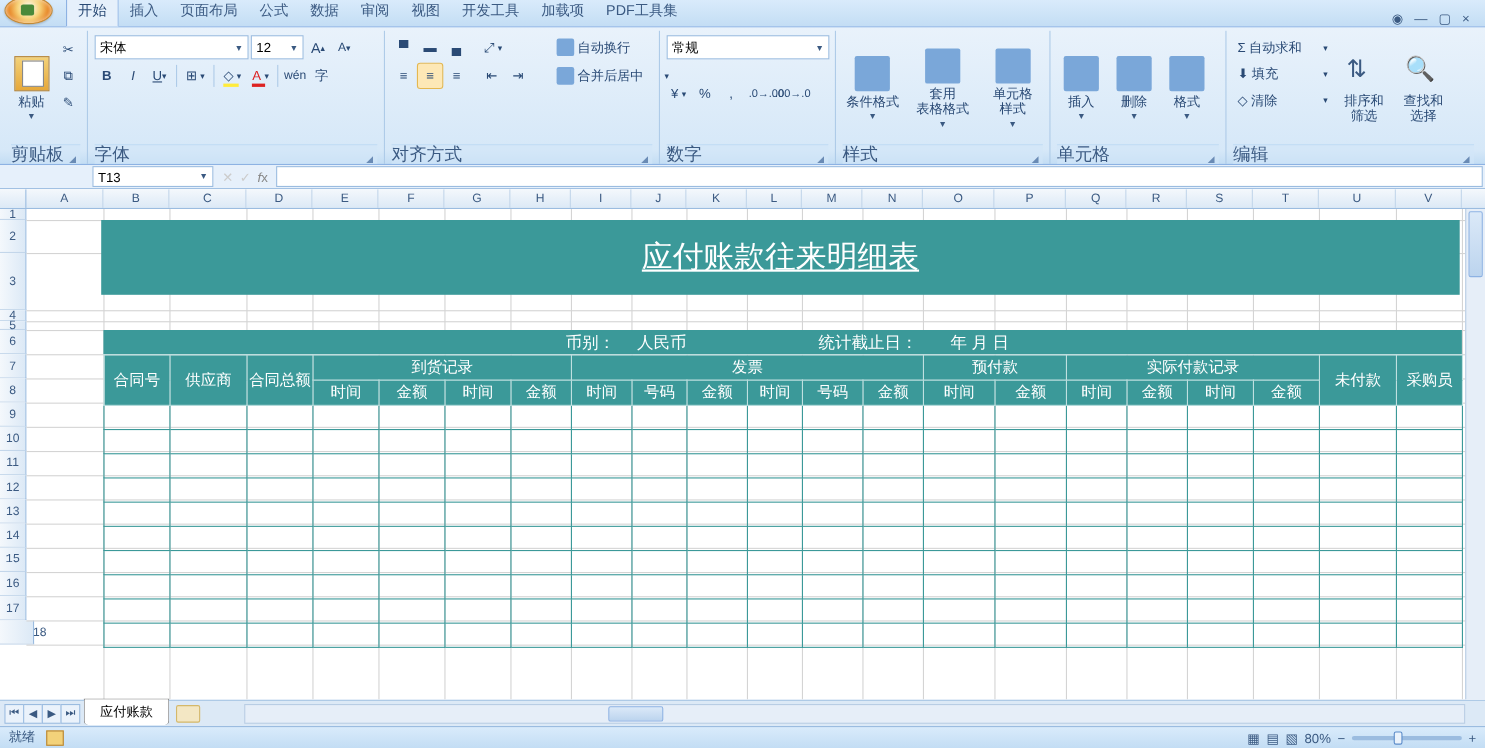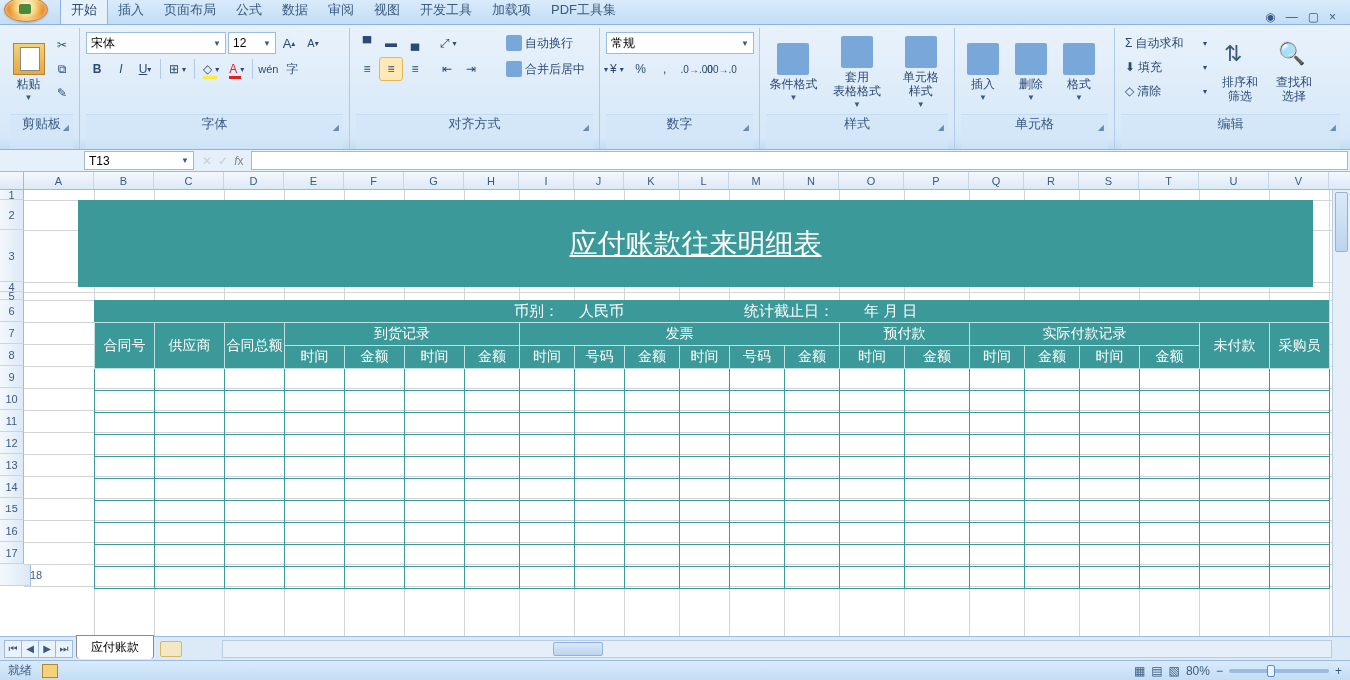--- a/index.html
+++ b/index.html
@@ -12,21 +12,21 @@
 .tabs { display: flex; margin-left: 8px; height: 25px; align-items: flex-end; }
 .tab { padding: 4px 10px 5px; color: #3b5a82; cursor: default; font-size: 13px; }
 .tab.active { background: #e6f0fb; border: 1px solid #8db2e3; border-bottom: none; border-radius: 3px 3px 0 0; color: #2a4a75; }
 .win-ctrl { margin-left: auto; display: flex; gap: 10px; padding-right: 14px; align-items: center; color: #3b5a82; }
 .win-ctrl span { cursor: default; }
 
 
 .ribbon { height: 125px; background: linear-gradient(#e9f2fb, #d6e8f8 90%, #c3ddf4); display: flex; border-bottom: 1px solid #8db2e3; padding: 3px 4px 0; }
 .group { border-right: 1px solid #aecbe8; padding: 2px 6px 0; display: flex; flex-direction: column; justify-content: space-between; position: relative; }
 .group-body { flex: 1; display: flex; gap: 4px; }
-.group-label { text-align: center; color: #3b5a82; font-size: 13px; height: 35px; line-height: 18px; background: rgba(210,230,248,.6); border-top: 1px solid #c3ddf4; position: relative; }
+.group-label { text-align: left; color: #3b5a82; font-size: 16px; height: 18px; line-height: 18px; background: rgba(210,230,248,.6); border-top: 1px solid #c3ddf4; position: relative; }
 .group-label::after { content: "◢"; position: absolute; right: 4px; font-size: 8px; color: #6a8bb5; top: 4px; }
 .bigbtn { width: 44px; display: flex; flex-direction: column; align-items: center; justify-content: center; gap: 2px; padding: 4px 2px; border-radius: 3px; }
 .bigbtn .ico { width: 32px; height: 32px; }
 .bigbtn .lbl { color: #2a4a75; text-align: center; line-height: 14px; font-size: 12px; }
 .col { display: flex; flex-direction: column; gap: 2px; }
 .row { display: flex; gap: 2px; align-items: center; }
 .smallbtn { width: 22px; height: 22px; display: flex; align-items: center; justify-content: center; border-radius: 2px; color: #2a4a75; }
 .smallbtn.wide { width: auto; padding: 0 4px; gap: 3px; }
 .selectbox { height: 22px; background: #fff; border: 1px solid #9bbce0; display: flex; align-items: center; padding: 0 4px; gap: 4px; font-size: 12px; }
 .selectbox .dd { margin-left: auto; color: #3b5a82; font-size: 8px; }
@@ -199,21 +199,21 @@
           <span class="ico-generic" style="width:16px;height:16px"></span>
           <span>合并后居中</span>
             <span style="font-size:8px;margin-left:auto">▾</span>
         </div>
       </div>
     </div>
     <div class="group-label">对齐方式</div>
   </div>
 
   <div class="group" style="width:160px">
-    <div class="group-body col" style="gap:4px;padding-top:2px">
+    <div class="group-body col" style="gap:20px;padding-top:2px">
       <div class="selectbox" style="width:148px">
         <span>常规</span>
           <span class="dd">▼</span>
       </div>
       <div class="row">
         <div class="smallbtn wide">¥<span style="font-size:8px">▾</span></div>
         <div class="smallbtn">%</div>
         <div class="smallbtn">,</div>
         <div style="width:6px"></div>
         <div class="smallbtn">
@@ -391,21 +391,21 @@
         <div class="gridline-h" style="top: 242px;"></div>
         <div class="gridline-h" style="top: 264px;"></div>
         <div class="gridline-h" style="top: 286px;"></div>
         <div class="gridline-h" style="top: 308px;"></div>
         <div class="gridline-h" style="top: 330px;"></div>
         <div class="gridline-h" style="top: 352px;"></div>
         <div class="gridline-h" style="top: 374px;"></div>
         <div class="gridline-h" style="top: 396px;"></div>
       </div>
 
-    <div class="teal-title" id="title" style="left: 54px; top: 10px; width: 1235px; height: 87px;">应付账款往来明细表</div>
+    <div class="teal-title" id="title" style="left: 68px; top: 10px; width: 1235px; height: 68px;">应付账款往来明细表</div>
 
     <div class="teal-meta" id="metarow" style="left: 70px; top: 110px; width: 1235px; height: 22px;">
       <span style="flex:0 0 420px"></span>
       <span>币别：</span>
       <span style="width:20px"></span>
       <span>人民币</span>
       <span style="width:120px"></span>
       <span>统计截止日：</span>
       <span style="width:30px"></span>
       <span>年   月   日</span>

